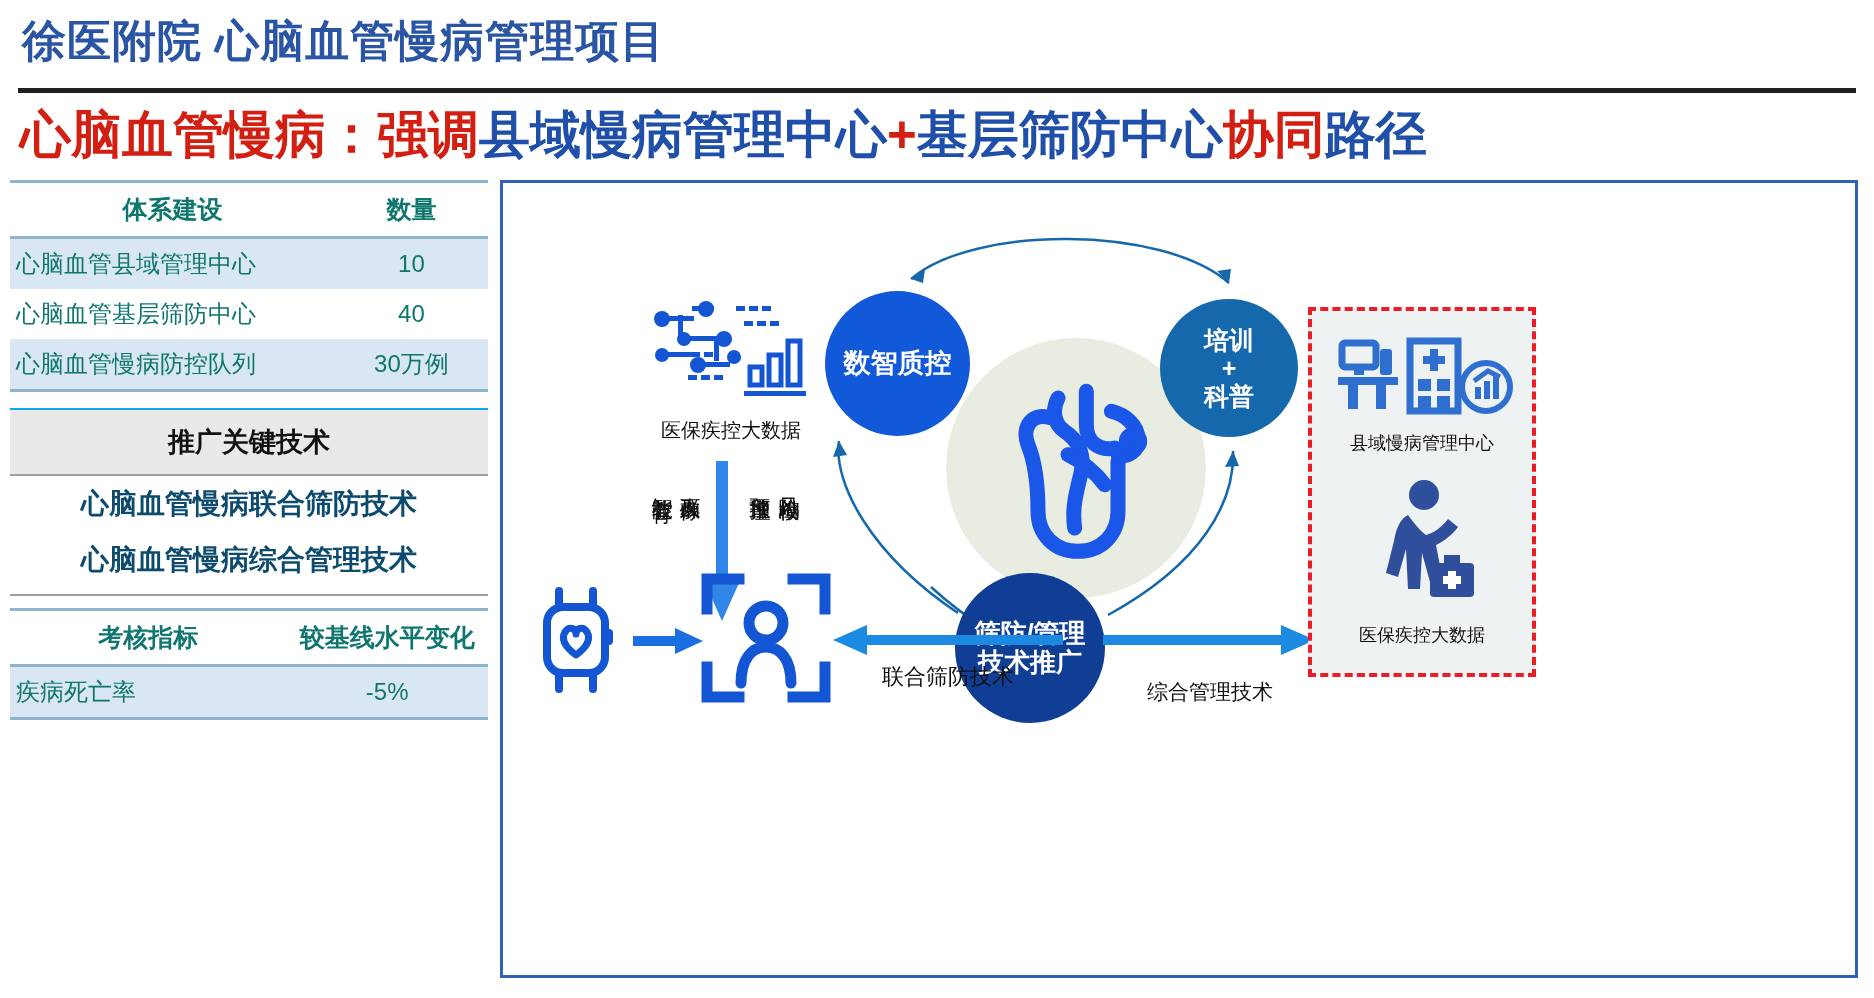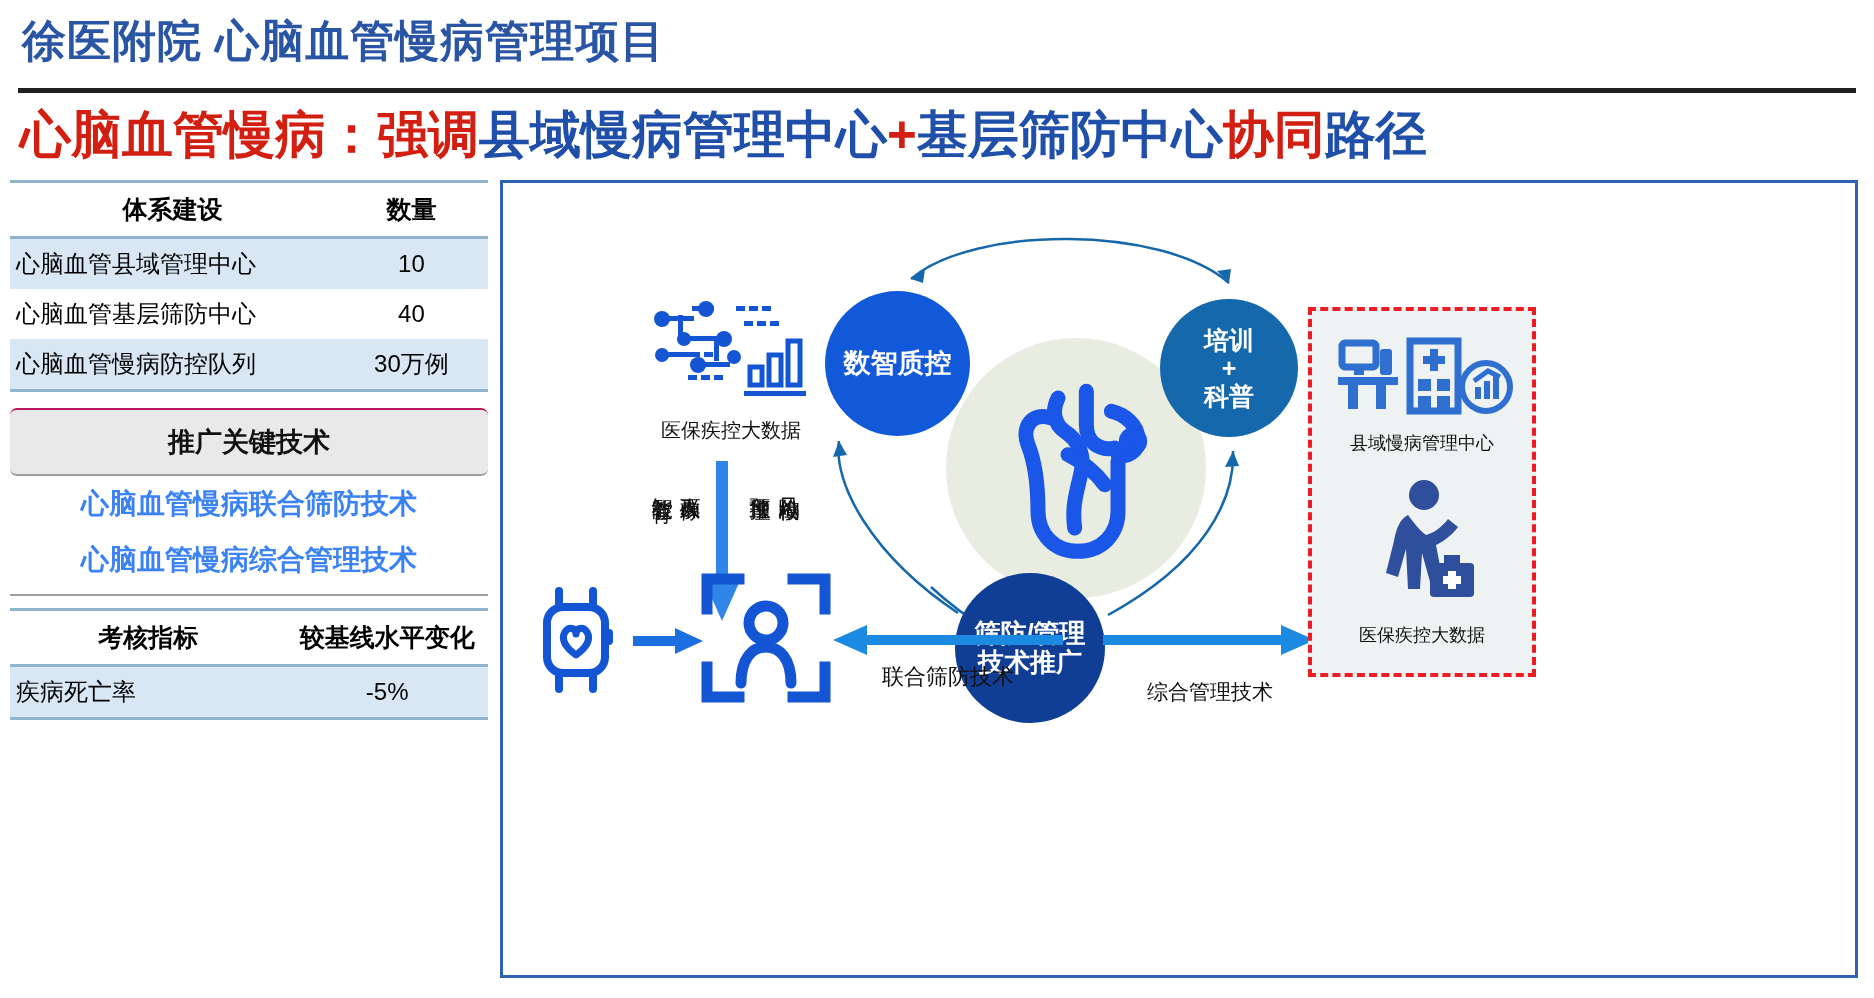--- a/index.html
+++ b/index.html
@@ -11,31 +11,31 @@
       color:#2a55a5;letter-spacing:1px;white-space:nowrap;}
   #title-rule{position:absolute;left:18px;top:88px;width:1838px;height:5px;background:#1f1f1f;}
   #subtitle{position:absolute;left:20px;top:110px;font-size:51px;font-weight:bold;
       white-space:nowrap;line-height:50px;}
   .sub-red{color:#d21f11;}
   .sub-blue{color:#1f4fa8;}
 
   
   #left-col{position:absolute;left:10px;top:180px;width:478px;}
   .tbl{width:478px;border-collapse:collapse;}
-  .tbl td{font-size:24px;color:#000000;padding:9px 6px;}
+  .tbl td{font-size:24px;color:#0f766e;padding:9px 6px;}
   .rule-top{border-top:3px solid #8fb4cc;}
   .rule-bot{border-bottom:3px solid #8fb4cc;}
   .hdr td{font-weight:bold;font-size:25px;text-align:center;padding:10px 6px;}
   .band{background:#d9e7f4;}
   .c-name{text-align:left;padding-left:18px;width:330px;}
   .c-val{text-align:center;width:148px;}
 
   .sec-head{background:#e9e9e9;text-align:center;font-weight:bold;font-size:27px;
-     color:#111;padding:14px 0;border-top:2px solid #be185d;border-bottom:2px solid #9aa0a4;border-radius:7px;}
-  .tech-line{text-align:center;font-weight:bold;font-size:28px;color:#3b82f6;padding:9px 0;}
+     color:#111;padding:14px 0;border-top:2px solid #0ea5e9;border-bottom:2px solid #9aa0a4;}
+  .tech-line{text-align:center;font-weight:bold;font-size:28px;color:#0c4a6e;padding:9px 0;}
 
   .spacer-8{height:8px;}
   .spacer-16{height:16px;}
 
   
   #diagram{position:absolute;left:500px;top:180px;width:1358px;height:798px;
      border:3px solid #2f62b5;background:#ffffff;box-sizing:border-box;}
 
   .circ{position:absolute;border-radius:50%;display:flex;align-items:center;
      justify-content:center;color:#fff;font-weight:bold;text-align:center;line-height:1.12;}

